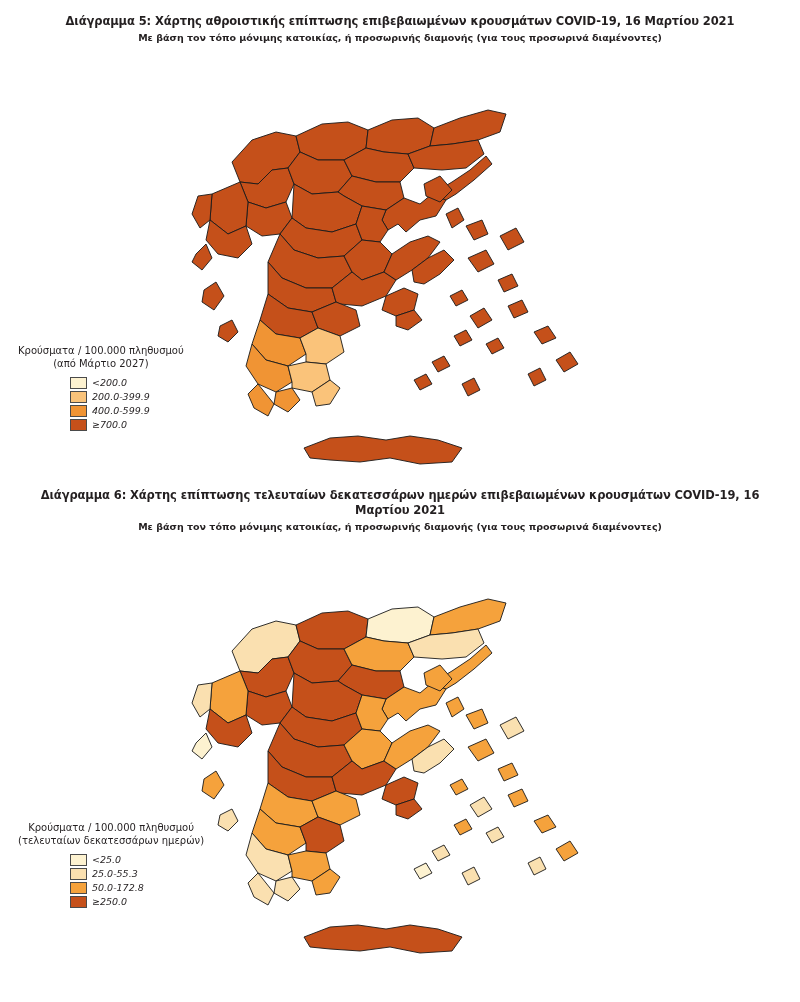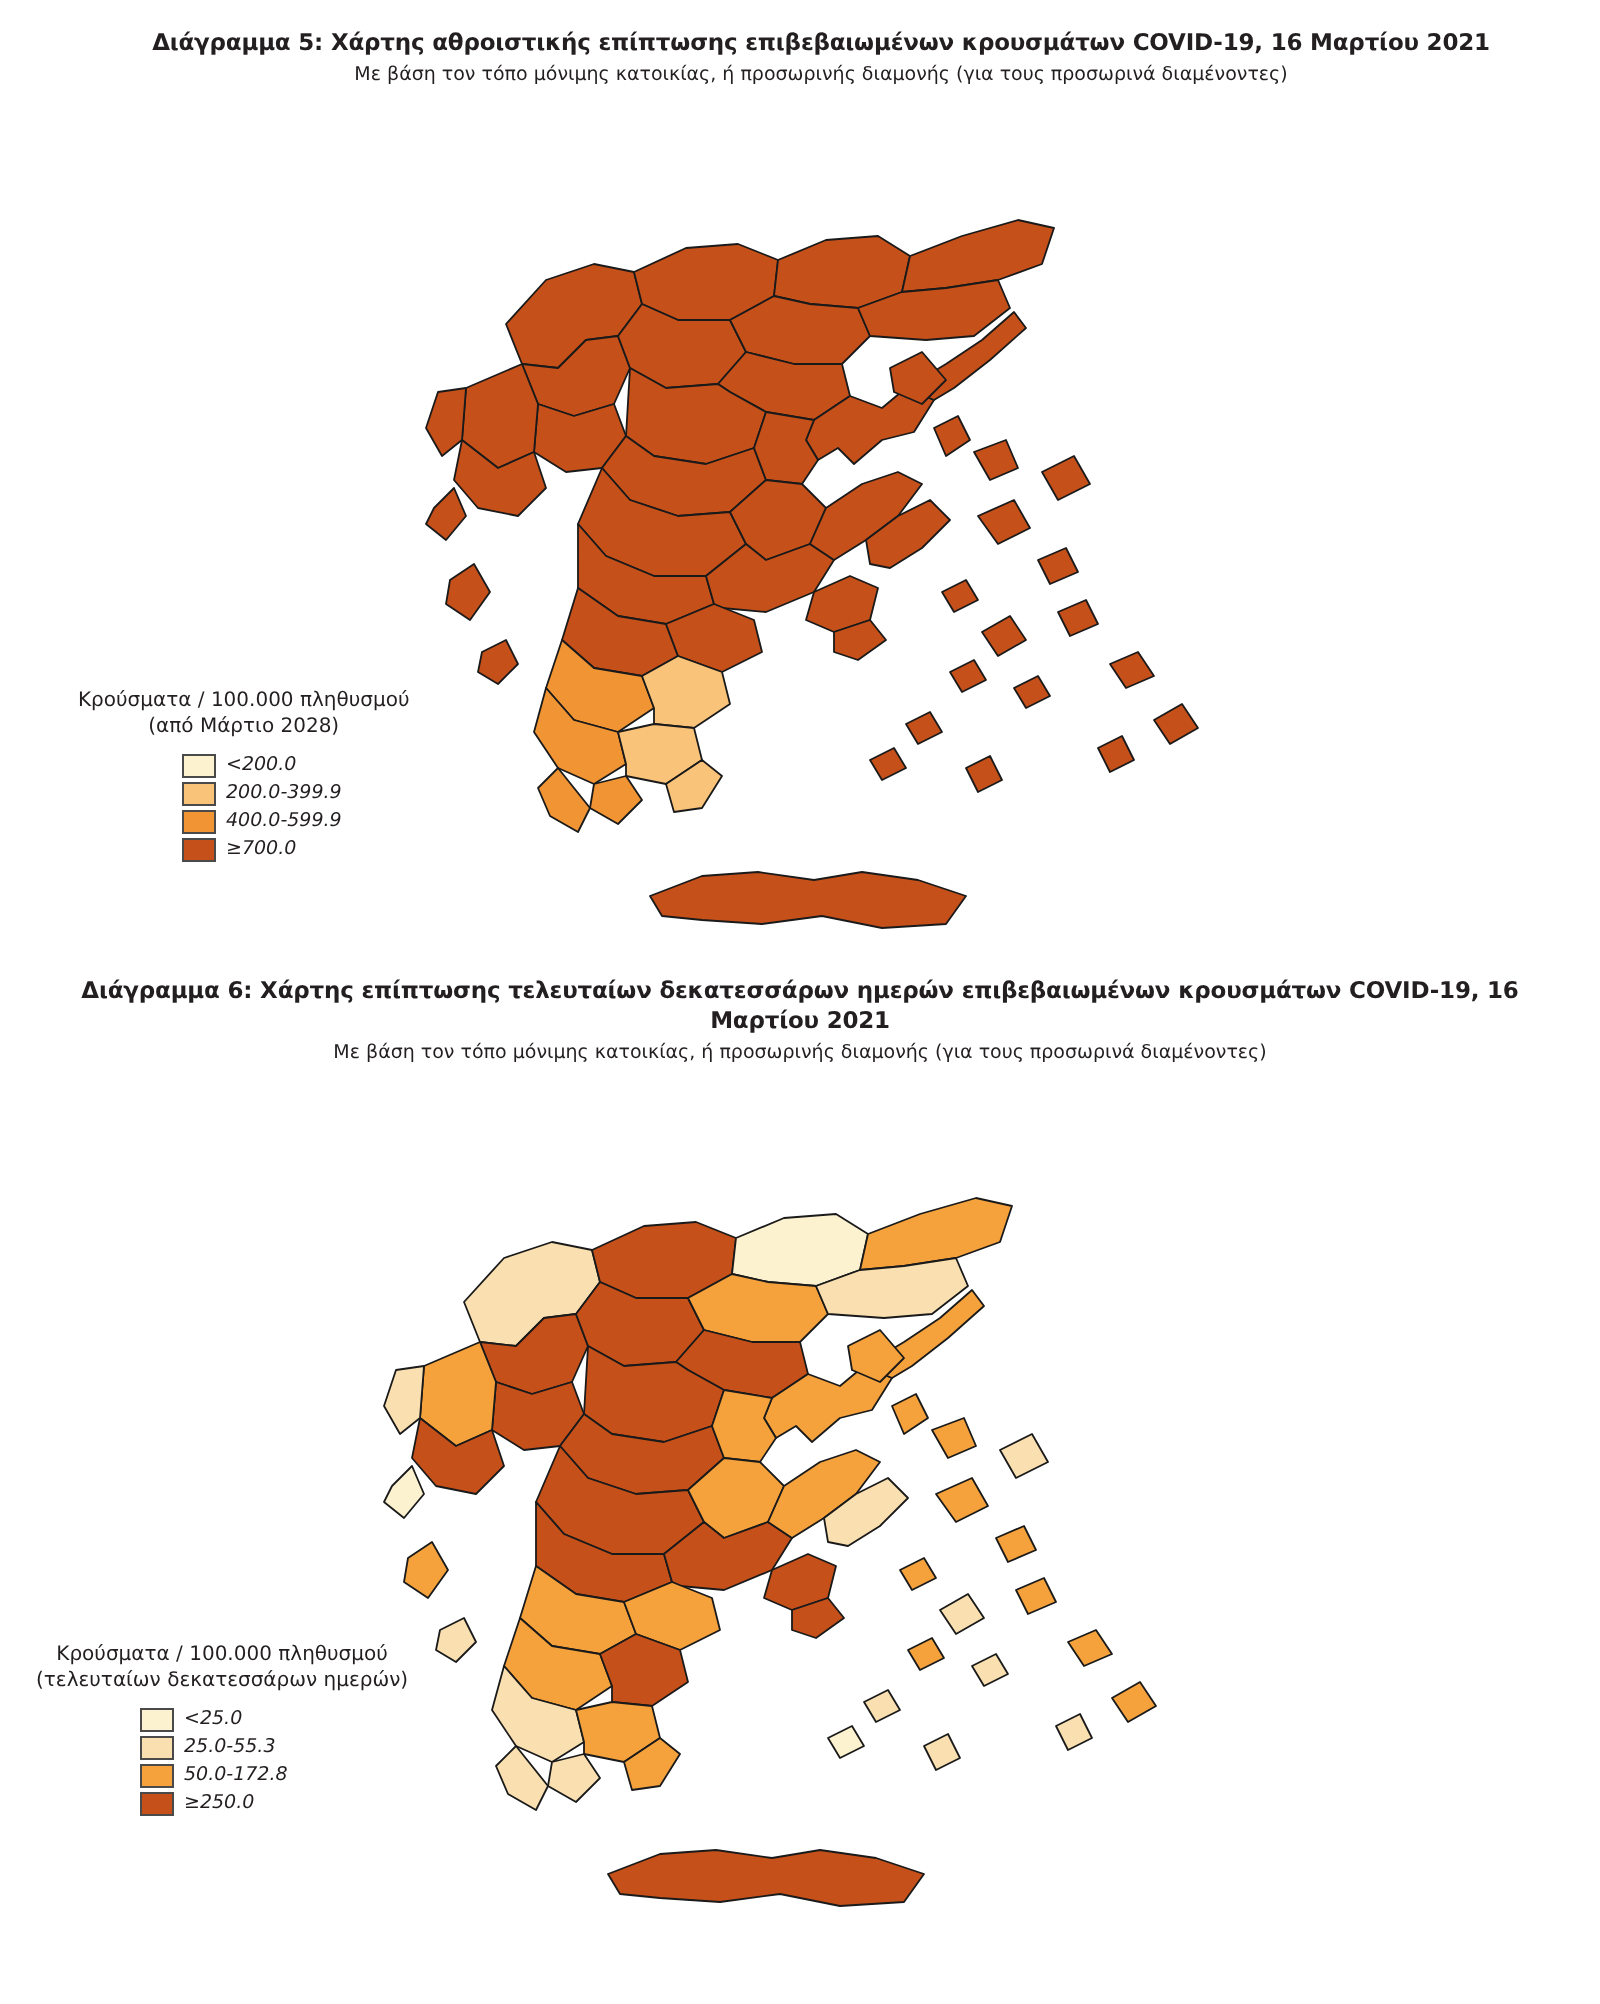--- a/index.html
+++ b/index.html
@@ -25,21 +25,21 @@
     font-size: 11.5px;
     font-weight: bold;
     color: #231f20;
     letter-spacing: -0.1px;
     padding: 0 18px;
     line-height: 1.3;
   }
   .fig-subtitle {
     text-align: center;
     font-size: 9.5px;
-    font-weight: normal;
+    font-weight: bold;
     color: #231f20;
     padding: 3px 18px 0 18px;
     line-height: 1.25;
   }
   .map-area {
     position: relative;
     width: 640px;
     height: 430px;
   }
   .map-svg {
@@ -71,21 +71,21 @@
     width: 17px;
     height: 12px;
     border: 0.7px solid #4a4a4a;
     box-sizing: border-box;
     margin-right: 5px;
   }
   .legend-label {
     font-size: 9.5px;
     line-height: 12px;
   }
-  #fig1 { margin-top: 14px; padding-left: 21px; }
+  #fig1 { margin-top: 14px; }
   #fig2 { margin-top: 14px; }
   .legend1 { left: 18px; top: 300px; }
   .legend2 { left: 18px; top: 288px; }
 </style>
 </head>
 <body>
 
 <div class="figure" id="fig1">
   <div class="fig-title">Διάγραμμα 5: Χάρτης αθροιστικής επίπτωσης επιβεβαιωμένων κρουσμάτων COVID-19, 16 Μαρτίου 2021</div>
   <div class="fig-subtitle">Με βάση τον τόπο μόνιμης κατοικίας, ή προσωρινής διαμονής (για τους προσωρινά διαμένοντες)</div>
@@ -158,21 +158,21 @@
         <path d="M432 318 L444 312 L450 322 L438 328 Z" fill="#c5501a"></path>
         <path d="M414 336 L426 330 L432 340 L420 346 Z" fill="#c5501a"></path>
         <path d="M462 340 L474 334 L480 346 L468 352 Z" fill="#c5501a"></path>
 
         <path d="M304 404 L330 394 L358 392 L386 396 L410 392 L438 396 L462 404 L452 418 L420 420 L390 414 L360 418 L330 416 L310 414 Z" fill="#c5501a"></path>
       </g>
     </svg>
     <div class="legend legend1">
       <div class="legend-title">
         <div>Κρούσματα / 100.000 πληθυσμού</div>
-        <div>(από Μάρτιο 2028)</div>
+        <div>(από Μάρτιο 2027)</div>
       </div>
       <div class="legend-items">
         <div class="legend-row">
           <span class="legend-swatch" style="background:#fdf2d0"></span>
           <span class="legend-label">&lt;200.0</span>
         </div>
         <div class="legend-row">
           <span class="legend-swatch" style="background:#fac37a"></span>
           <span class="legend-label">200.0-399.9</span>
         </div>

